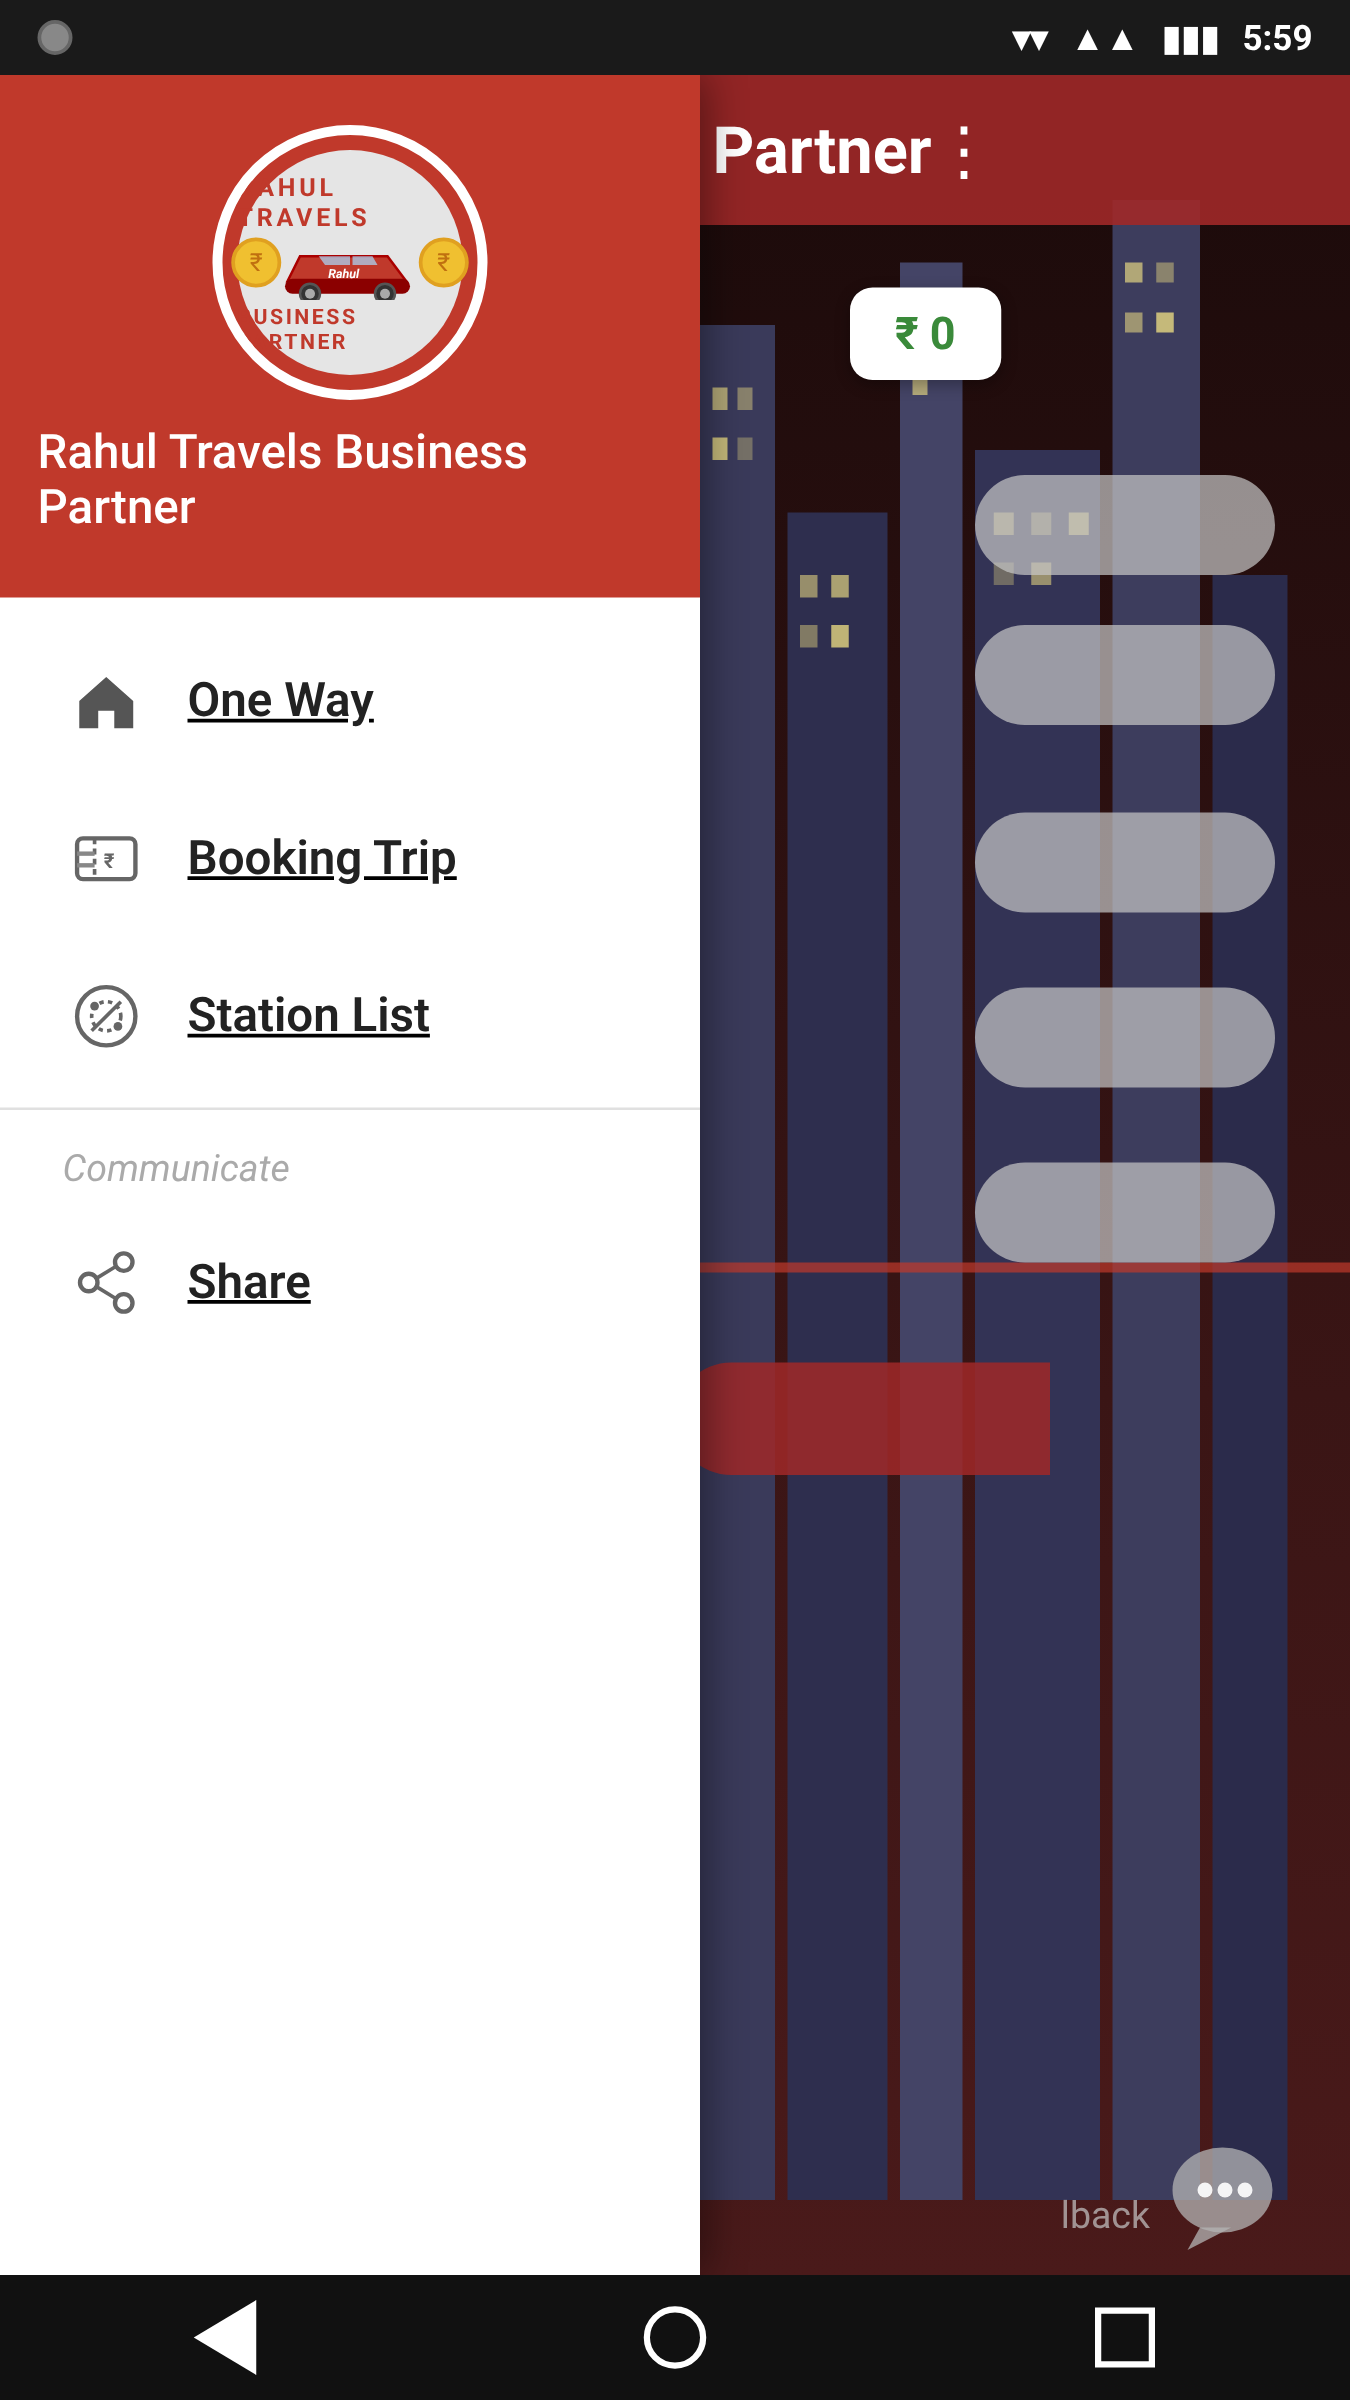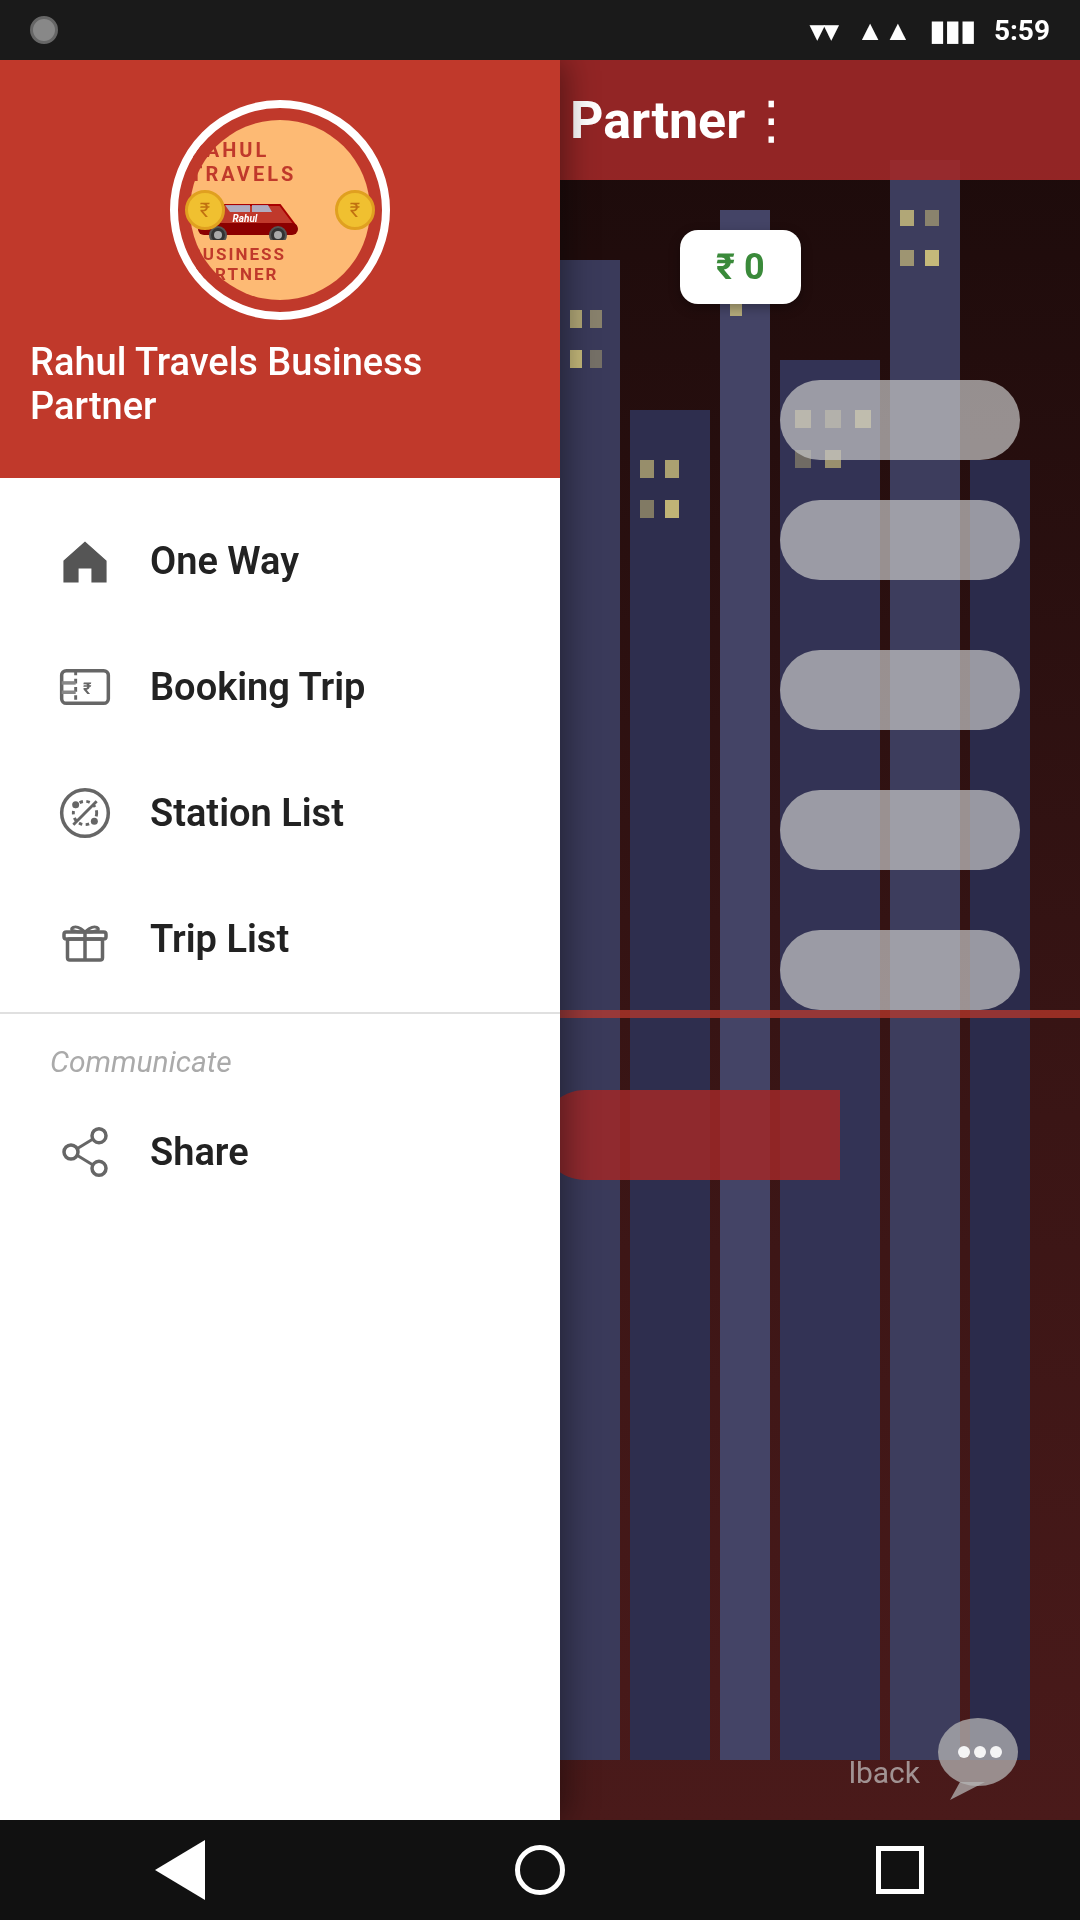--- a/index.html
+++ b/index.html
@@ -136,24 +136,24 @@
       display: flex;
       align-items: center;
       justify-content: center;
       position: relative;
       overflow: hidden;
     }
     .logo-inner {
       width: 180px;
       height: 180px;
       border-radius: 50%;
-      background: #fdba74;
+      background: #e5e5e5;
       display: flex;
       flex-direction: column;
-      align-items: flex-start;
+      align-items: center;
       justify-content: center;
       position: relative;
     }
     .logo-brand-text-top {
       font-size: 20px;
       font-weight: bold;
       color: #c0392b;
       letter-spacing: 3px;
       text-transform: uppercase;
       position: absolute;
@@ -200,20 +200,21 @@
       overflow-y: auto;
       padding: 20px 0;
     }
 
     .menu-item {
       display: flex;
       align-items: center;
       padding: 28px 50px;
       cursor: pointer;
       transition: background 0.15s;
+      text-decoration: underline;
     }
 
     .menu-icon {
       width: 70px;
       height: 70px;
       display: flex;
       align-items: center;
       justify-content: center;
       color: #555;
       font-size: 46px;
@@ -444,32 +445,20 @@
           <circle cx="24" cy="24" r="20" fill="none" stroke="#666" stroke-width="3"></circle>
           <circle cx="24" cy="24" r="10" fill="none" stroke="#666" stroke-width="2.5" stroke-dasharray="3,3"></circle>
           <line x1="14" y1="34" x2="34" y2="14" stroke="#666" stroke-width="2.5"></line>
           <circle cx="16" cy="17" r="3" fill="#666"></circle>
           <circle cx="32" cy="31" r="3" fill="#666"></circle>
         </svg>
       </div>
       <span class="menu-label">Station List</span>
     </div>
 
-    <div class="menu-item">
-      <div class="menu-icon">
-        <svg viewBox="0 0 48 48" width="56" height="56" xmlns="http://www.w3.org/2000/svg">
-          <rect x="6" y="18" width="36" height="6" fill="none" stroke="#666" stroke-width="3" rx="2"></rect>
-          <rect x="9" y="24" width="30" height="18" fill="none" stroke="#666" stroke-width="3" rx="2"></rect>
-          <line x1="24" y1="18" x2="24" y2="42" stroke="#666" stroke-width="3"></line>
-          <path d="M24 18 C24 18 18 12 14 14 C10 16 14 18 24 18" fill="none" stroke="#666" stroke-width="2.5"></path>
-          <path d="M24 18 C24 18 30 12 34 14 C38 16 34 18 24 18" fill="none" stroke="#666" stroke-width="2.5"></path>
-        </svg>
-      </div>
-      <span class="menu-label">Trip List</span>
-    </div>
 
 
     <div class="divider"></div>
 
     <div class="section-header">Communicate</div>
 
     <div class="menu-item">
       <div class="menu-icon">
         <svg viewBox="0 0 48 48" width="56" height="56" xmlns="http://www.w3.org/2000/svg">
           <circle cx="36" cy="10" r="6" fill="none" stroke="#666" stroke-width="3"></circle>

